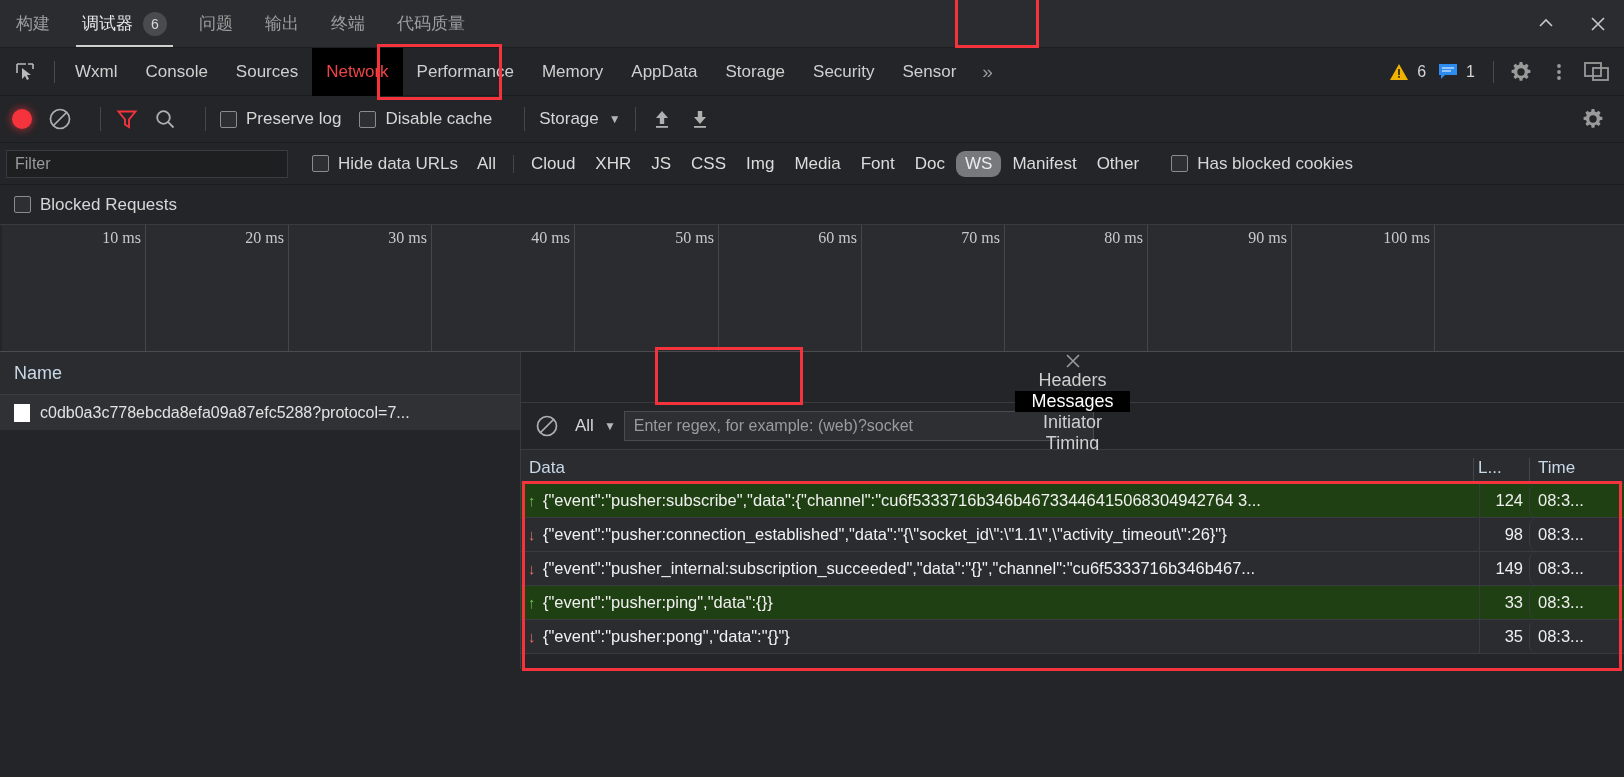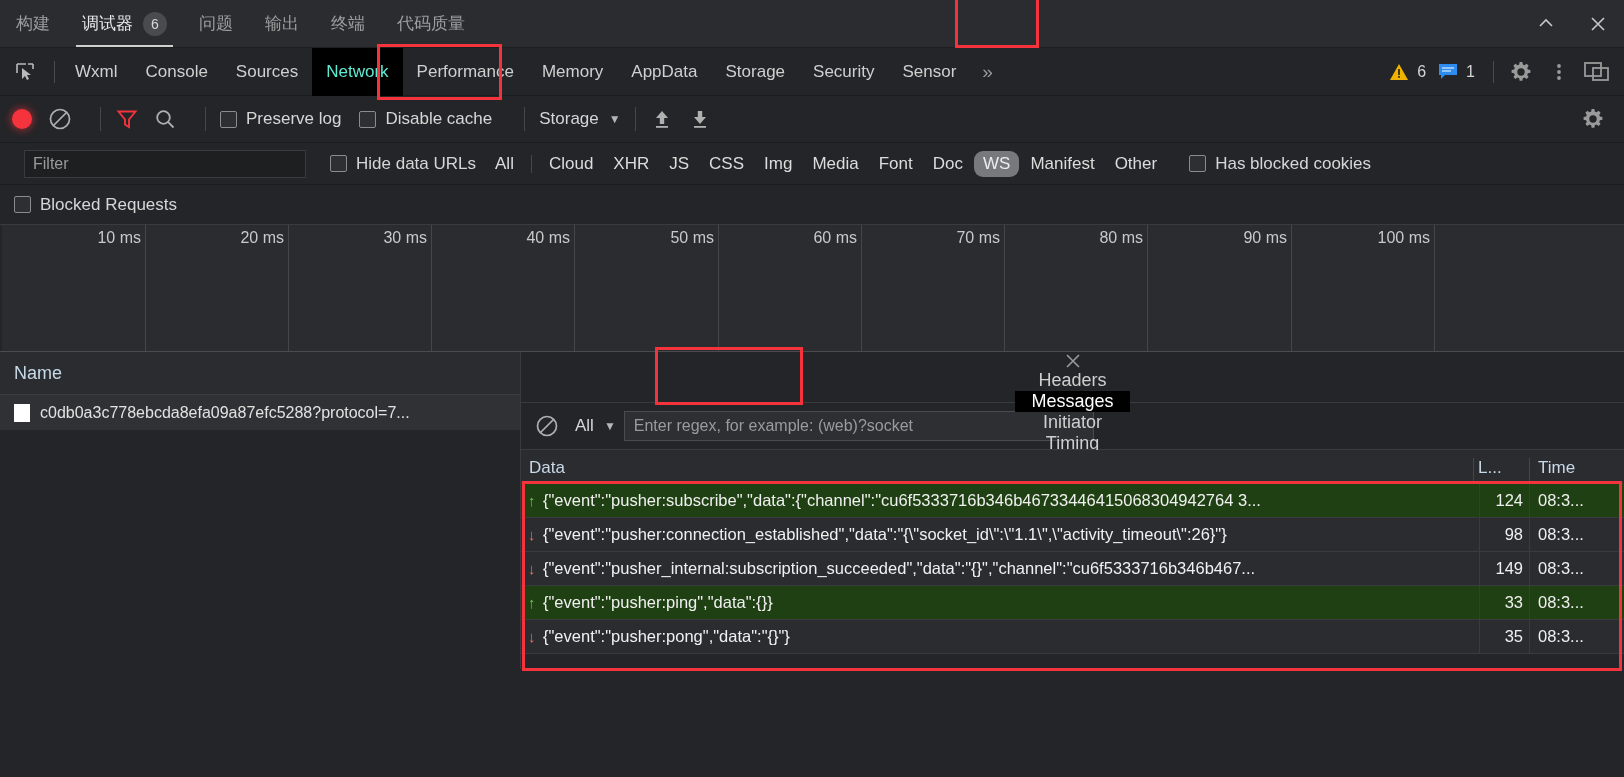--- a/index.html
+++ b/index.html
@@ -60,21 +60,21 @@
   .inspect-icon { padding: 0 12px 0 14px; display: flex; align-items: center; }
   .vsep { width: 1px; height: 22px; background: #4a4b4f; margin: 0 6px; }
   .dt-tab {
     padding: 0 14px; height: 48px;
     display: flex; align-items: center;
     font-size: 17px; color: #cfcfcf;
     white-space: nowrap;
   }
   .dt-tab.boxed {
     background: #000;
-    color: #5eead4;
+    color: #ef4444;
   }
   .dt-more { padding: 0 12px; color: #9a9a9a; font-size: 19px; }
   .dt-right { margin-left: auto; display: flex; align-items: center; padding-right: 10px; gap: 4px; }
   .warn-count, .msg-count { font-size: 16px; color: #d4d4d4; margin: 0 8px 0 4px; }
   .icon-btn { width: 34px; height: 34px; display: flex; align-items: center; justify-content: center; }
 
   
   .annot {
     position: absolute;
     border: 3px solid #f4333d;
@@ -107,21 +107,21 @@
   .tb-right { margin-left: auto; padding-right: 14px; display:flex; align-items:center;}
 
   
   .filter-row {
     height: 42px;
     background: #242528;
     display: flex; align-items: center;
     border-bottom: 1px solid #1b1c1e;
   }
   .filter-input {
-    width: 282px; height: 28px; margin-left: 24px;
+    width: 282px; height: 28px; margin-left: 6px;
     background: #1e1f21; border: 1px solid #3a3b3f;
     color: #9a9a9a; font-size: 16px;
     padding: 0 8px; line-height: 26px;
     font-family: "Liberation Sans", sans-serif;
   }
   .hide-urls { display: flex; align-items: center; font-size: 17px; color: #d6d6d6; margin-left: 24px; }
   .ftype {
     font-size: 17px; color: #dcdcdc; padding: 3px 9px; margin: 0 1px;
     border-radius: 9px; white-space: nowrap;
   }
@@ -136,20 +136,21 @@
     border-bottom: 1px solid #3a3b3f;
     background: #242528;
   }
   .blocked-row span { font-size: 17px; color: #d6d6d6; }
 
   
   .timeline {
     height: 127px; background: #2b2c30;
     position: relative; display: flex;
     border-bottom: 1px solid #4a4b4f;
+    font-family: Liberation Serif, serif;
   }
   .tl-left-gutter { width: 2px; background: #242528; }
   .tl-cell {
     position: relative; border-right: 1px solid #454649;
     height: 100%;
   }
   .tl-label {
     position: absolute; right: 4px; top: 4px;
     font-size: 16px; color: #c9c9c9;
   }
@@ -211,21 +212,21 @@
   .mr-data { flex: 1; display: flex; align-items: center; overflow: hidden; padding-left: 7px; }
   .arrow { width: 15px; font-size: 15px; flex: none; }
   .arrow.up { color: #6fbf4f; }
   .arrow.down { color: #e8705a; }
   .mr-text {
     font-size: 16.5px; color: #f0f0f0; white-space: nowrap;
     overflow: hidden; text-overflow: clip;
     font-family: "Liberation Sans", sans-serif;
   }
   .mr-len { width: 50px; text-align: right; padding-right: 6px; font-size: 16.5px; color: #efefef; border-left: 1px solid #3a3b3f; height:100%; display:flex; align-items:center; justify-content:flex-end;}
-  .mr-time { width: 95px; padding-left: 8px; font-size: 16.5px; color: #efefef; border-left: 1px solid #3a3b3f; height:100%; display:flex; align-items:center;}
+  .mr-time { width: 95px; padding-left: 8px; font-size: 16.5px; color: #efefef; border-left: 1px solid #3a3b3f; height:100%; display:flex; align-items:center;border-radius:8px;}
   .msg-body-wrap { position: relative; }
 </style>
 </head>
 <body>
 
 <div class="ide-bar">
   <div class="ide-tab">
     <span>构建</span>
   </div>
   <div class="ide-tab active">

